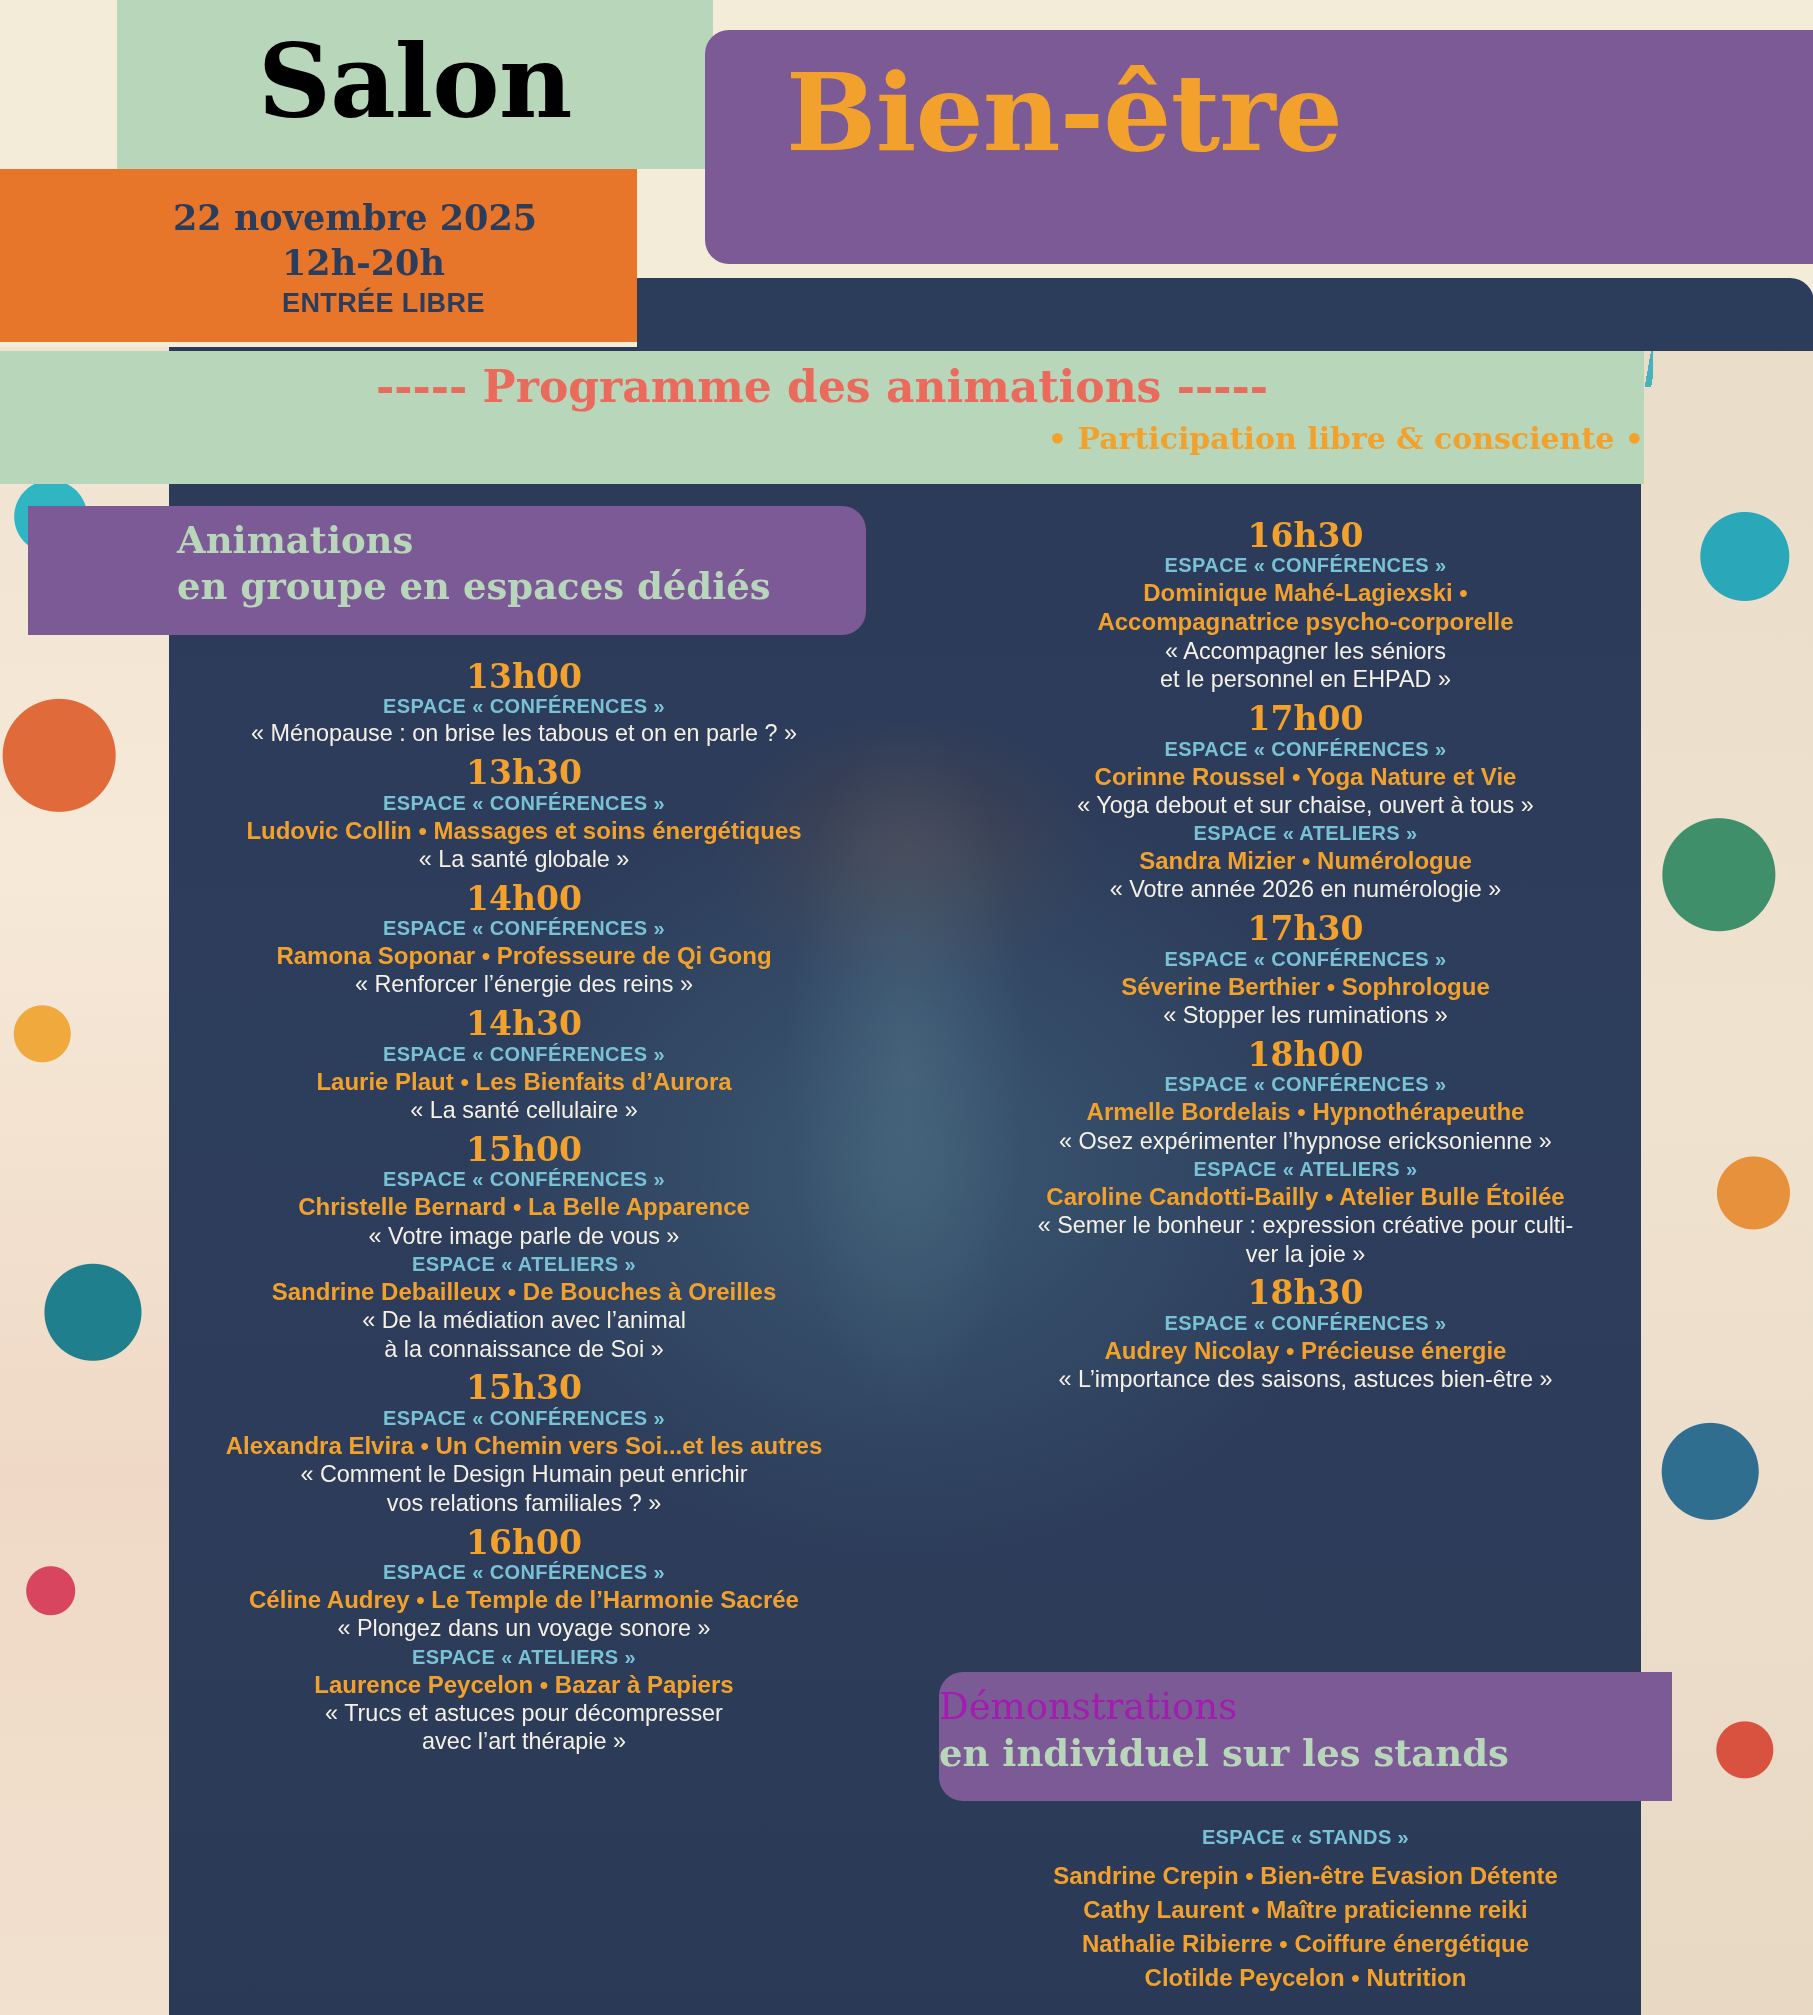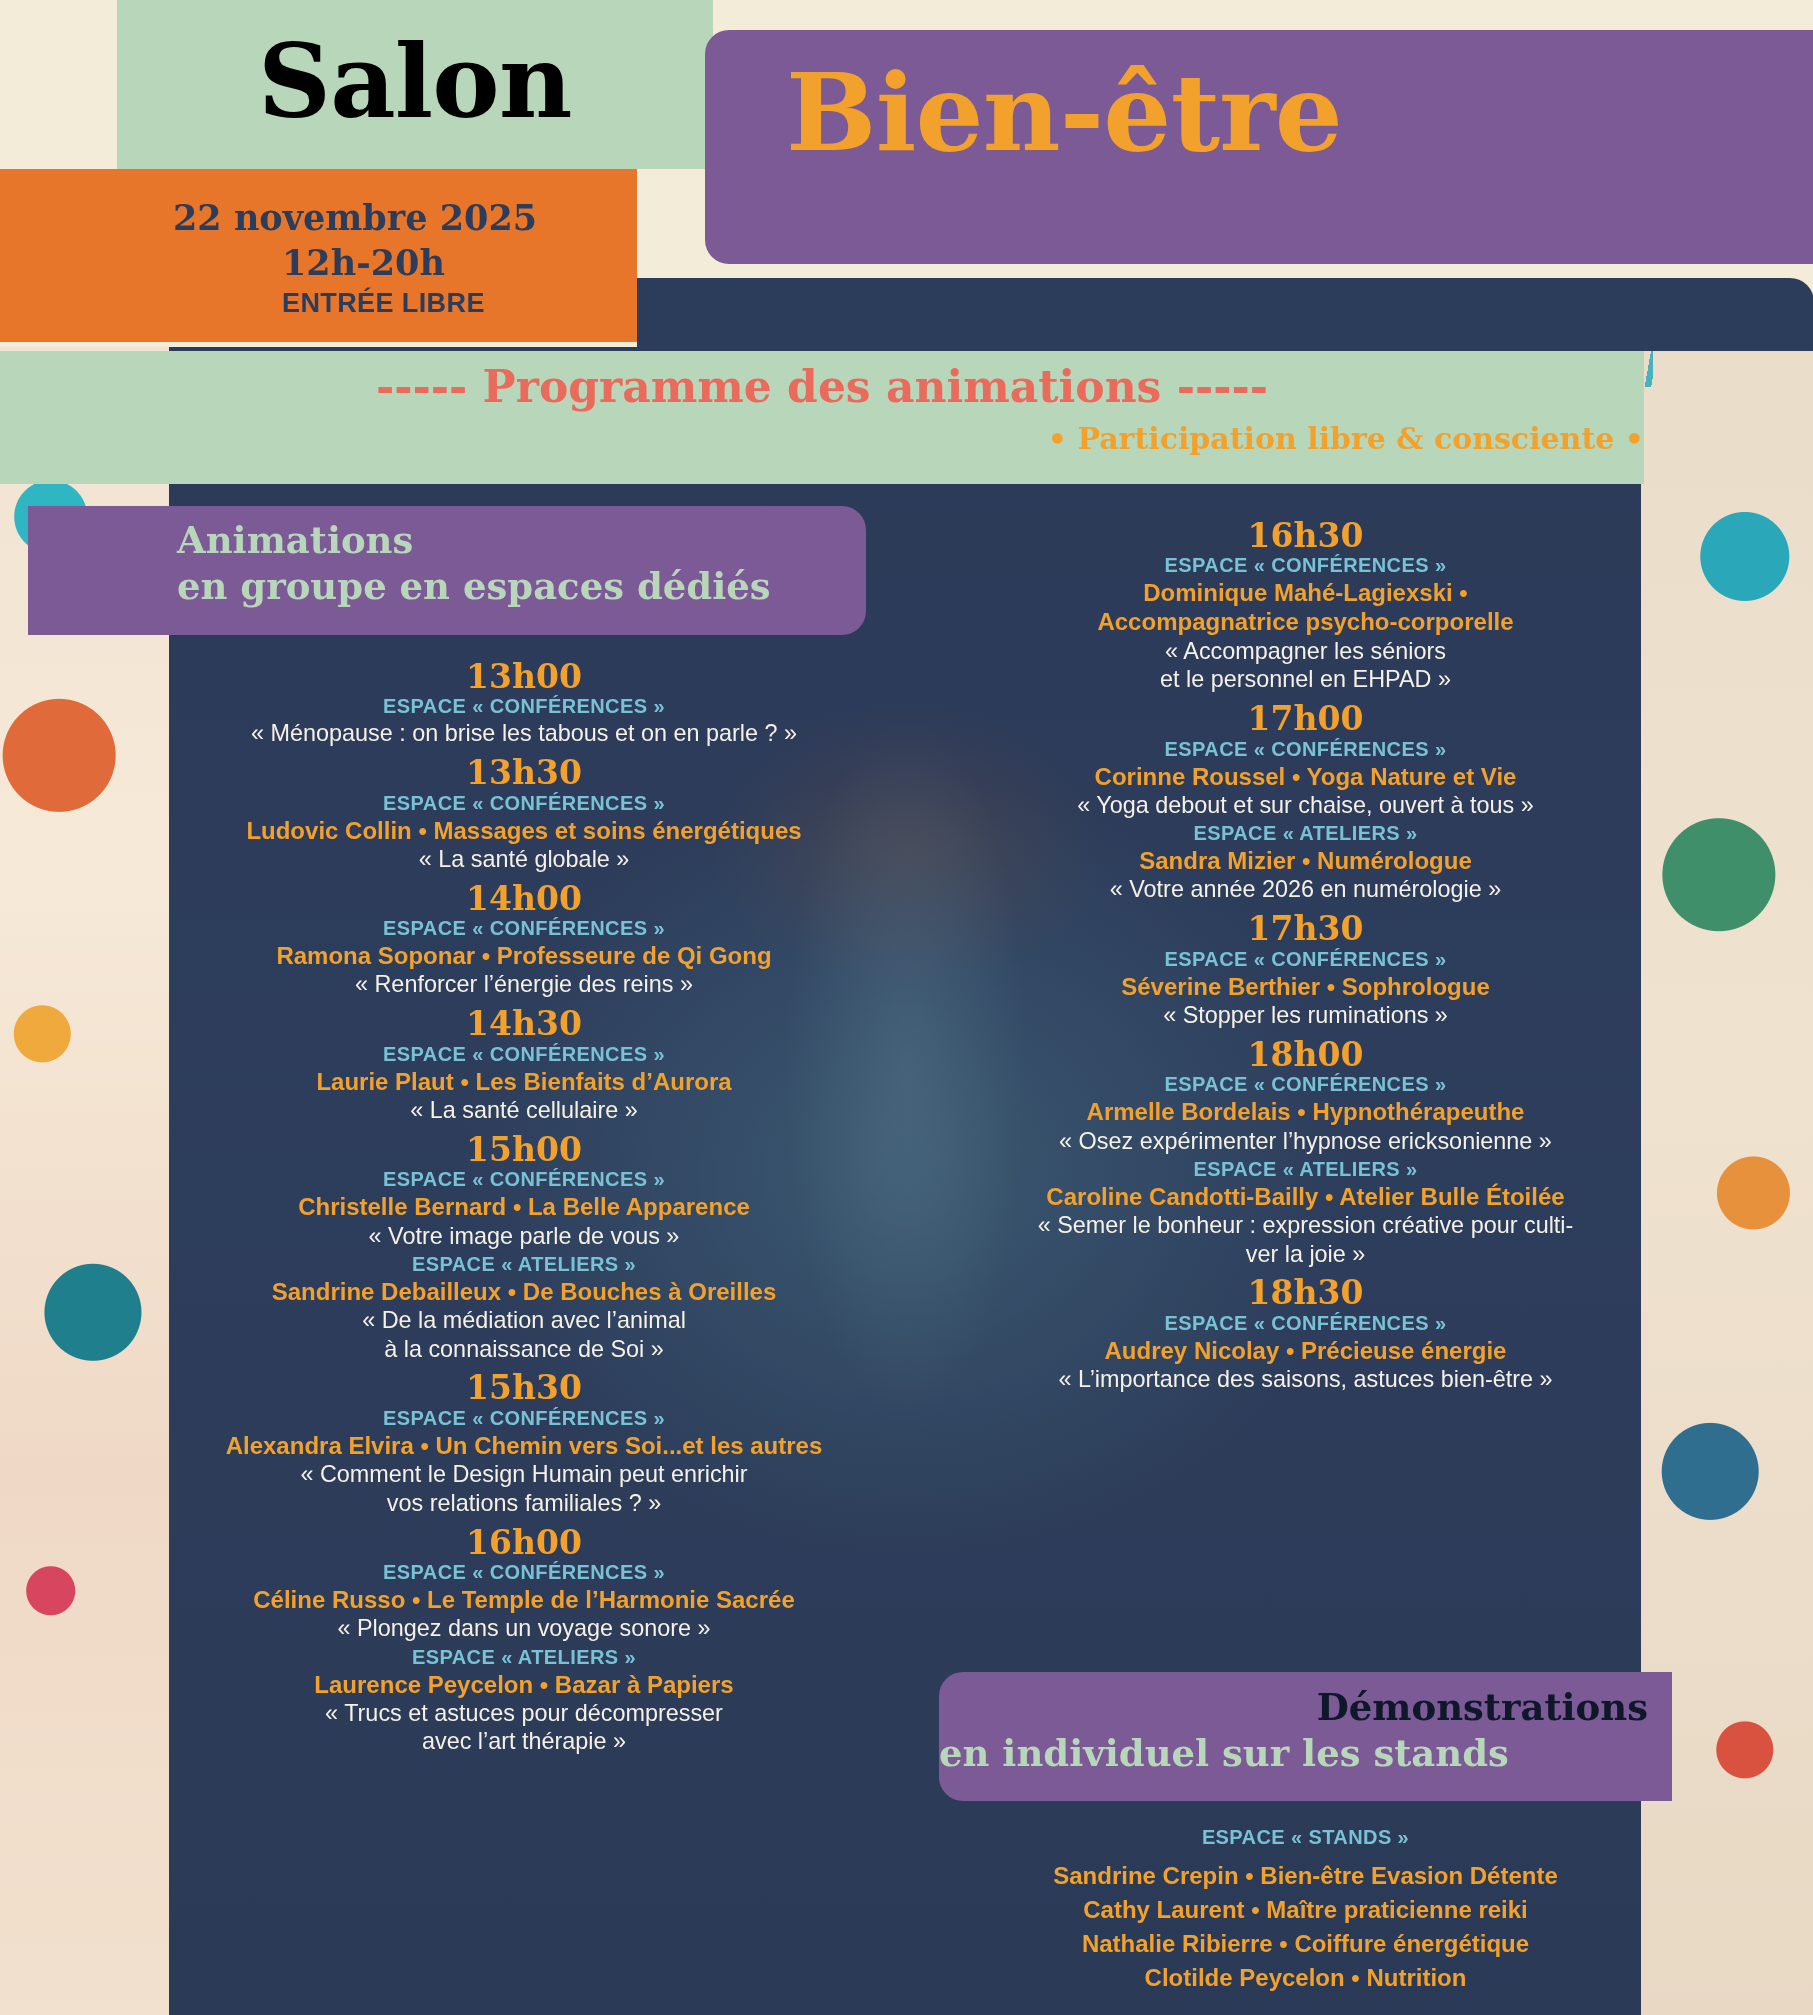--- a/index.html
+++ b/index.html
@@ -171,23 +171,23 @@
     font-size: 37px; color: #b8d6b9;
   }
   .head-right {
     position: absolute; left: 939px; top: 1672px; width: 733px; height: 129px;
     background: #7b5a96;
     border-top-left-radius: 24px;
     border-bottom-left-radius: 24px;
   }
   .head-right-t1 {
     position: absolute; left: 939px; top: 1685px; width: 709px;
-    text-align: right;
-    font-family: "DejaVu Serif", serif; font-weight: 700;
-    font-size: 37px; color: #0f172a;
+    text-align: left;
+    font-family: "DejaVu Serif", serif; font-weight: 400;
+    font-size: 37px; color: #a21caf;
   }
   .head-right-t2 {
     position: absolute; left: 939px; top: 1731px; width: 709px;
     text-align: left;
     font-family: "DejaVu Serif", serif; font-weight: 700;
     font-size: 37px; color: #b8d6b9;
   }
 
   
   .col {
@@ -309,21 +309,21 @@
     </div>
     <div>
       <div class="time">15h30</div>
       <div class="space">ESPACE « CONFÉRENCES »</div>
       <div class="who">Alexandra Elvira • Un  Chemin vers Soi...et les autres</div>
       <div class="what">« Comment le Design Humain peut enrichir<br>vos relations familiales ? »</div>
     </div>
     <div>
       <div class="time">16h00</div>
       <div class="space">ESPACE « CONFÉRENCES »</div>
-      <div class="who">Céline Russo • Le Temple de l’Harmonie Sacrée</div>
+      <div class="who">Céline Audrey • Le Temple de l’Harmonie Sacrée</div>
       <div class="what">« Plongez dans un voyage sonore »</div>
     </div>
     <div>
       <div class="space">ESPACE « ATELIERS »</div>
       <div class="who">Laurence Peycelon • Bazar à Papiers</div>
       <div class="what">« Trucs et astuces pour décompresser<br>avec l’art thérapie »</div>
     </div>
   </div>
 
   <div class="col col-right">

